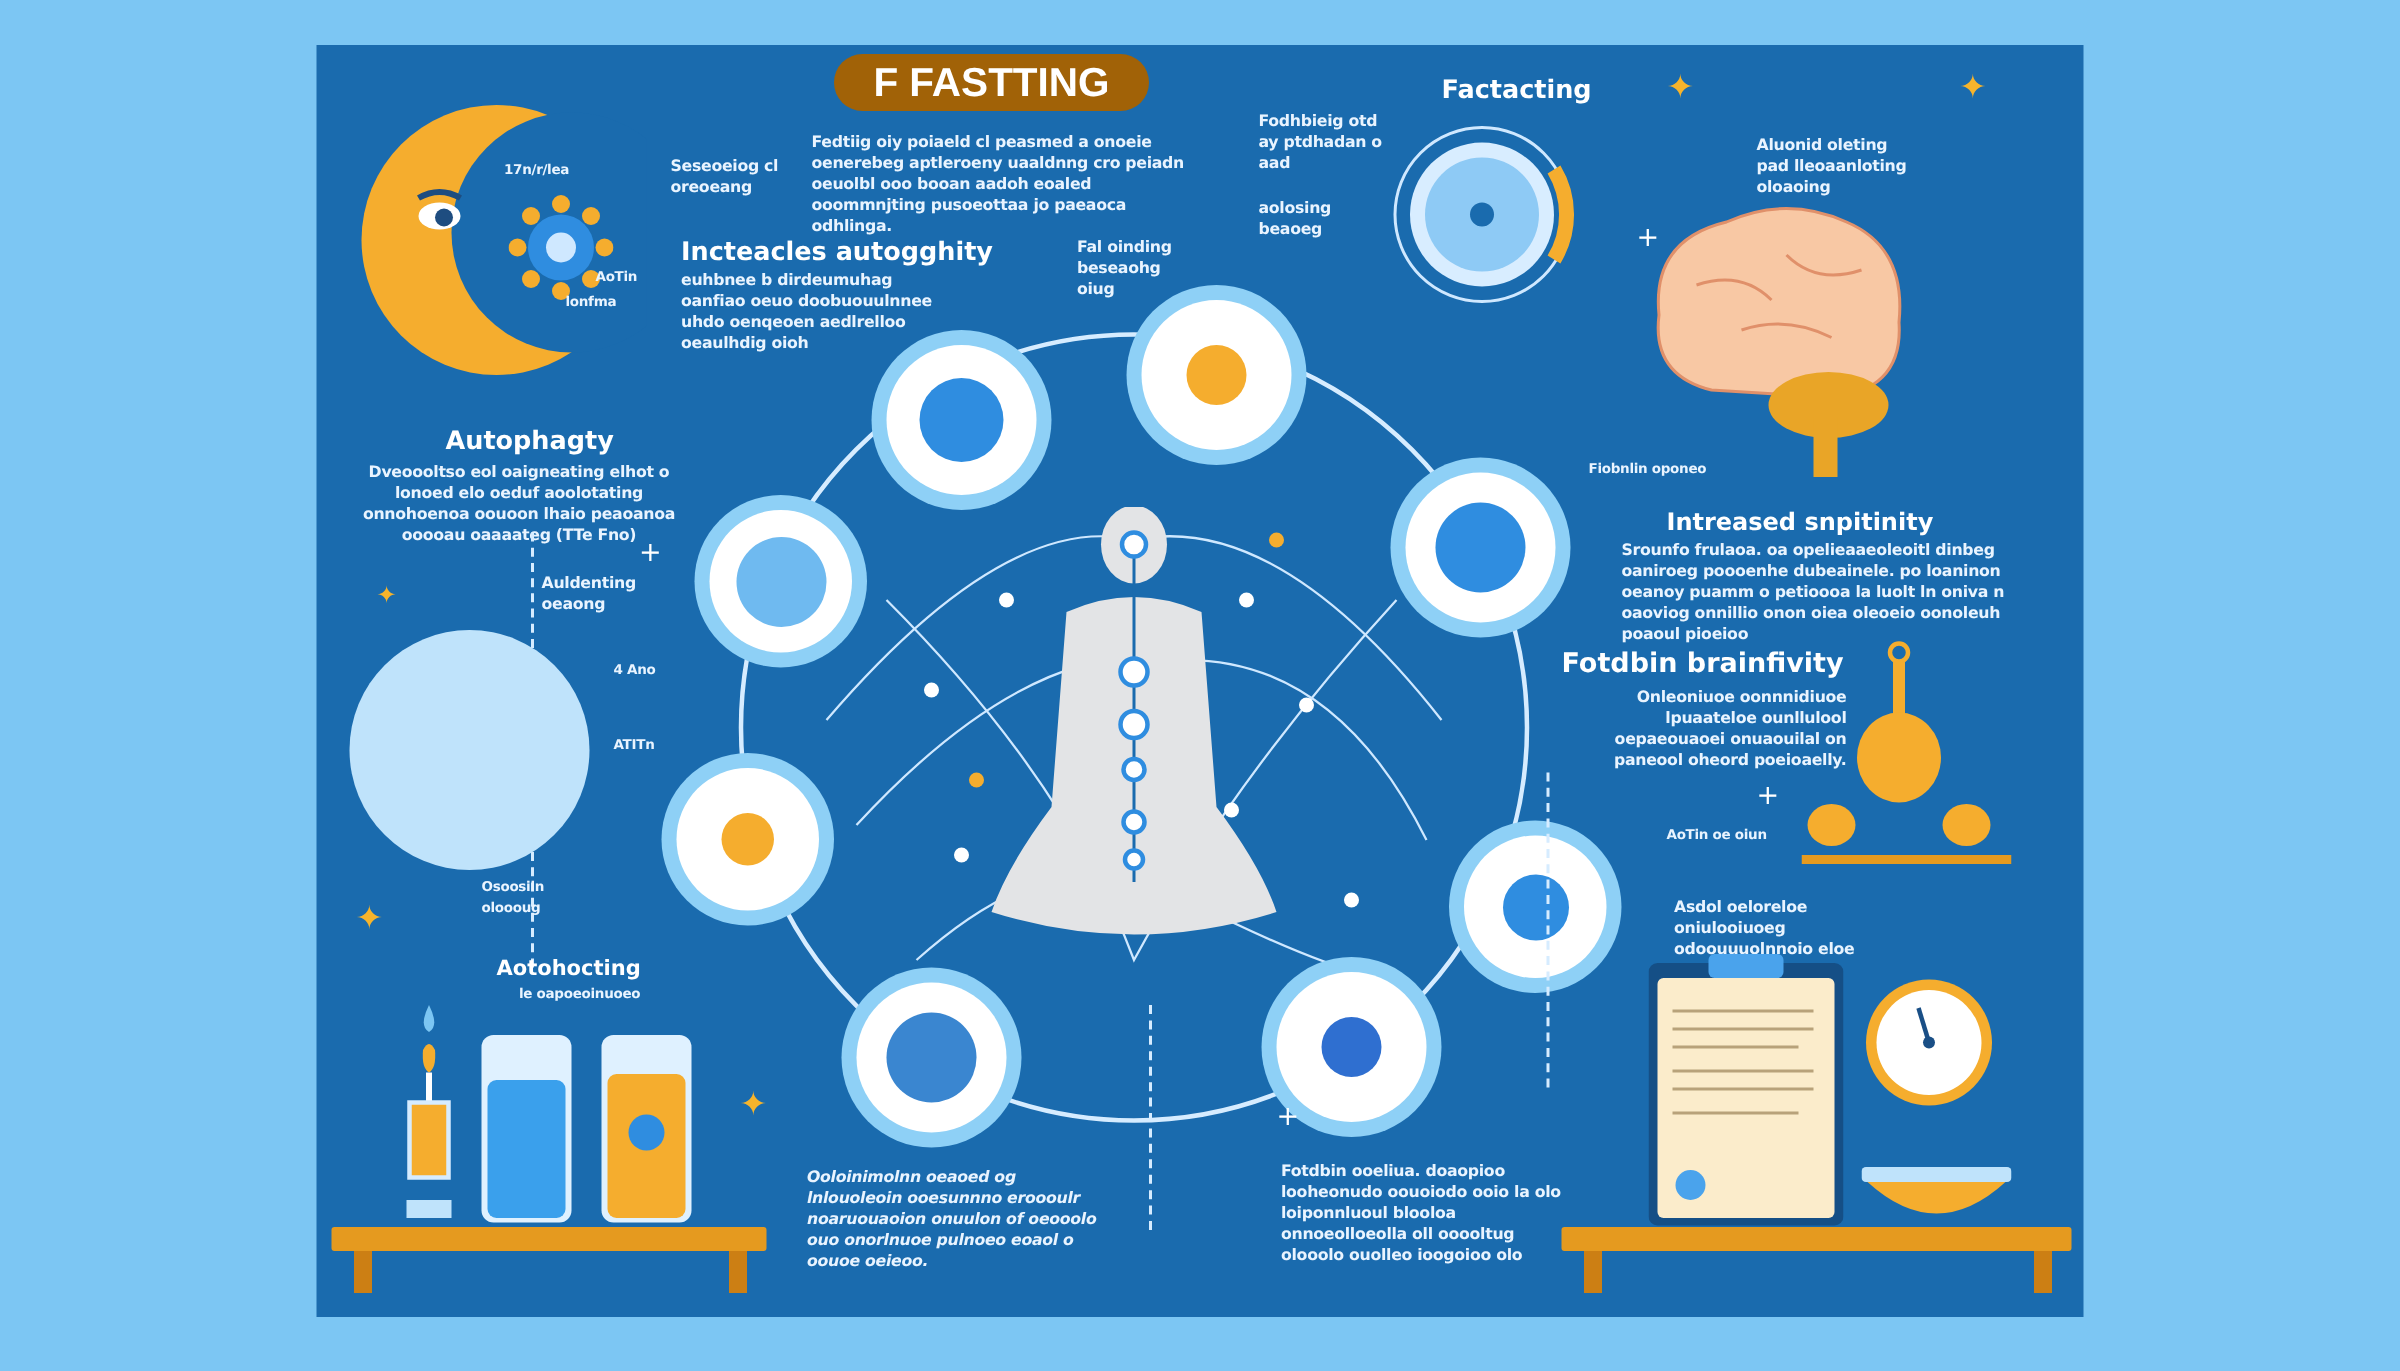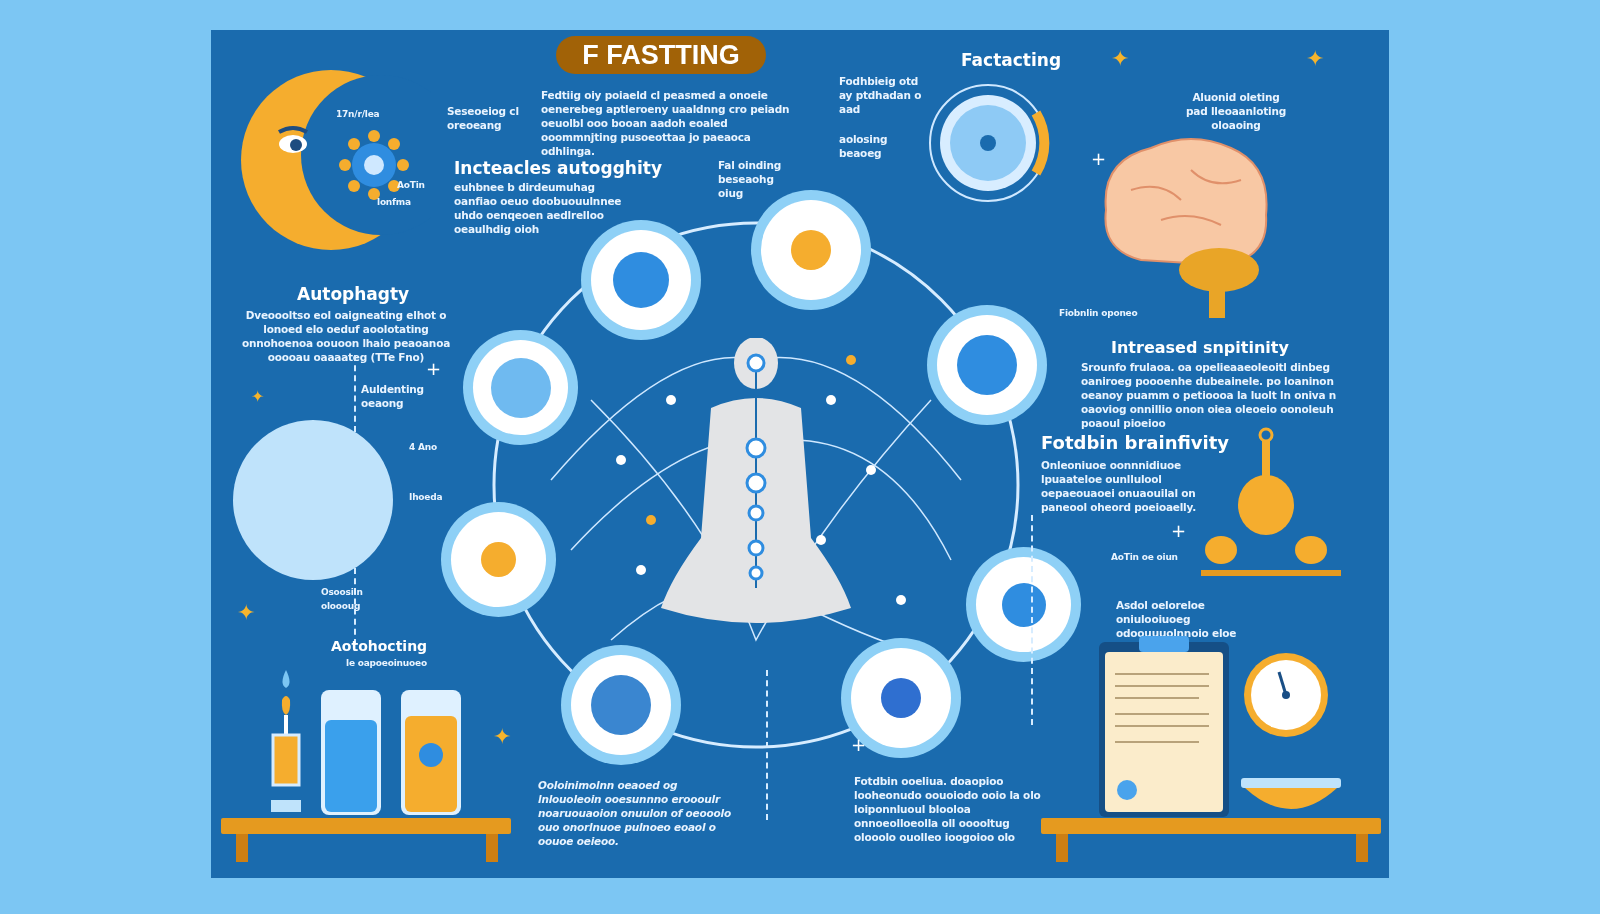--- a/index.html
+++ b/index.html
@@ -66,41 +66,41 @@
   <div class="abs" style="left:715px;top:48px;width:130px;height:130px;">
     <svg width="130" height="130" viewBox="0 0 130 130">
       <circle cx="62" cy="65" r="58" fill="none" stroke="#cfe8ff" stroke-width="2"></circle>
       <path d="M110 35 A58 58 0 0 1 110 95" stroke="#f5ad2e" stroke-width="10" fill="none"></path>
       <circle cx="62" cy="65" r="48" fill="#d8edff"></circle>
       <circle cx="62" cy="65" r="38" fill="#8ecaf5"></circle>
       <circle cx="62" cy="65" r="8" fill="#1a6bae"></circle>
     </svg>
   </div>
 
-  <div class="abs txt" style="left:960px;top:60px;width:130px;text-align:center;">
+  <div class="abs txt" style="left:960px;top:60px;width:130px;">
     <span>Aluonid oleting</span><br>
     <span>pad lleoaanloting oloaoing</span>
   </div>
   <div class="abs" style="left:890px;top:100px;width:170px;height:190px;">
     <svg width="170" height="190" viewBox="0 0 170 190">
       <path d="M40 130 Q0 120 5 80 Q0 30 50 18 Q90 0 130 18 Q170 35 165 85 Q168 130 120 135 Z" fill="#f8c8a4" stroke="#e0906a" stroke-width="2"></path>
       <ellipse cx="118" cy="140" rx="40" ry="22" fill="#e9a527"></ellipse>
       <rect x="108" y="148" width="16" height="40" fill="#e9a527"></rect>
       <path d="M30 60 Q60 50 80 70 M60 90 Q90 80 120 95 M90 40 Q110 60 140 50" stroke="#e0906a" stroke-width="2" fill="none"></path>
     </svg>
   </div>
 
   <div class="abs h" style="left:86px;top:254px;font-size:17px;">Autophagty</div>
   <div class="abs txt" style="left:20px;top:278px;width:230px;text-align:center;">Dveoooltso eol oaigneating elhot o lonoed elo oeduf aoolotating onnohoenoa oouoon lhaio peaoanoa ooooau oaaaateg (TTe Fno)</div>
   <div class="abs txt" style="left:150px;top:352px;width:70px;">Auldenting oeaong</div>
   <div class="dash-v" style="left:143px;top:325px;height:290px;"></div>
 
   <div class="abs" style="left:22px;top:390px;width:160px;height:160px;border-radius:50%;background:#bfe3fb;"></div>
   <div class="abs txt" style="left:198px;top:410px;font-size:9px;">4 Ano</div>
-  <div class="abs txt" style="left:198px;top:460px;font-size:9px;">Ihoeda</div>
+  <div class="abs txt" style="left:198px;top:460px;font-size:9px;">ATITn</div>
   <div class="abs txt" style="left:110px;top:555px;width:60px;font-size:9px;">Osoosiln oloooug</div>
 
   <div class="abs h" style="left:120px;top:608px;font-size:14px;">Aotohocting</div>
   <div class="abs txt" style="left:135px;top:626px;font-size:9px;">le oapoeoinuoeo</div>
 
   <div class="abs" style="left:40px;top:630px;width:260px;height:160px;">
     <svg width="260" height="160" viewBox="0 0 260 160">
       <path d="M35 10 Q28 24 35 28 Q42 24 35 10 Z" fill="#7cc6f3"></path>
       <path d="M31 40 Q30 52 35 55 Q40 52 39 40 Q35 32 31 40Z" fill="#f5ad2e"></path>
       <rect x="33" y="55" width="4" height="20" fill="#fff"></rect>
@@ -184,21 +184,21 @@
       <div class="inner" style="left:20px;top:20px;width:60px;height:60px;background:#3a86d0;"></div>
     </div>
   <div class="circle" style="left:640px;top:618px;width:100px;height:100px;">
       <div class="inner" style="left:30px;top:30px;width:40px;height:40px;background:#2f6fd0;"></div>
     </div>
 
   <div class="abs txt" style="left:848px;top:276px;font-size:9px;">Fiobnlin oponeo</div>
   <div class="abs h" style="left:900px;top:308px;font-size:16px;">Intreased snpitinity</div>
   <div class="abs txt" style="left:870px;top:330px;width:270px;">Srounfo frulaoa. oa opelieaaeoleoitl dinbeg oaniroeg poooenhe dubeainele. po loaninon oeanoy puamm o petioooa la luolt ln oniva n oaoviog onnillio onon oiea oleoeio oonoleuh poaoul pioeioo</div>
   <div class="abs h" style="left:830px;top:402px;font-size:18px;">Fotdbin brainfivity</div>
-  <div class="abs txt" style="left:830px;top:428px;width:190px;">Onleoniuoe oonnnidiuoe lpuaateloe ounllulool oepaeouaoei onuaouilal on paneool oheord poeioaelly.</div>
+  <div class="abs txt" style="left:830px;top:428px;width:190px;text-align:right;">Onleoniuoe oonnnidiuoe lpuaateloe ounllulool oepaeouaoei onuaouilal on paneool oheord poeioaelly.</div>
   <div class="abs txt" style="left:905px;top:568px;width:160px;">Asdol oeloreloe oniulooiuoeg odoouuuolnnoio eloe oogihnig.</div>
   <div class="abs txt" style="left:900px;top:520px;font-size:9px;">AoTin oe oiun</div>
   <div class="dash-v" style="left:820px;top:485px;height:210px;"></div>
 
   <div class="abs" style="left:990px;top:395px;width:140px;height:160px;">
     <svg width="140" height="160" viewBox="0 0 140 160">
       <circle cx="65" cy="10" r="6" fill="none" stroke="#f5ad2e" stroke-width="3"></circle>
       <rect x="61" y="16" width="8" height="40" fill="#f5ad2e"></rect>
       <ellipse cx="65" cy="80" rx="28" ry="30" fill="#f5ad2e"></ellipse>
       <ellipse cx="20" cy="125" rx="16" ry="14" fill="#f5ad2e"></ellipse>

